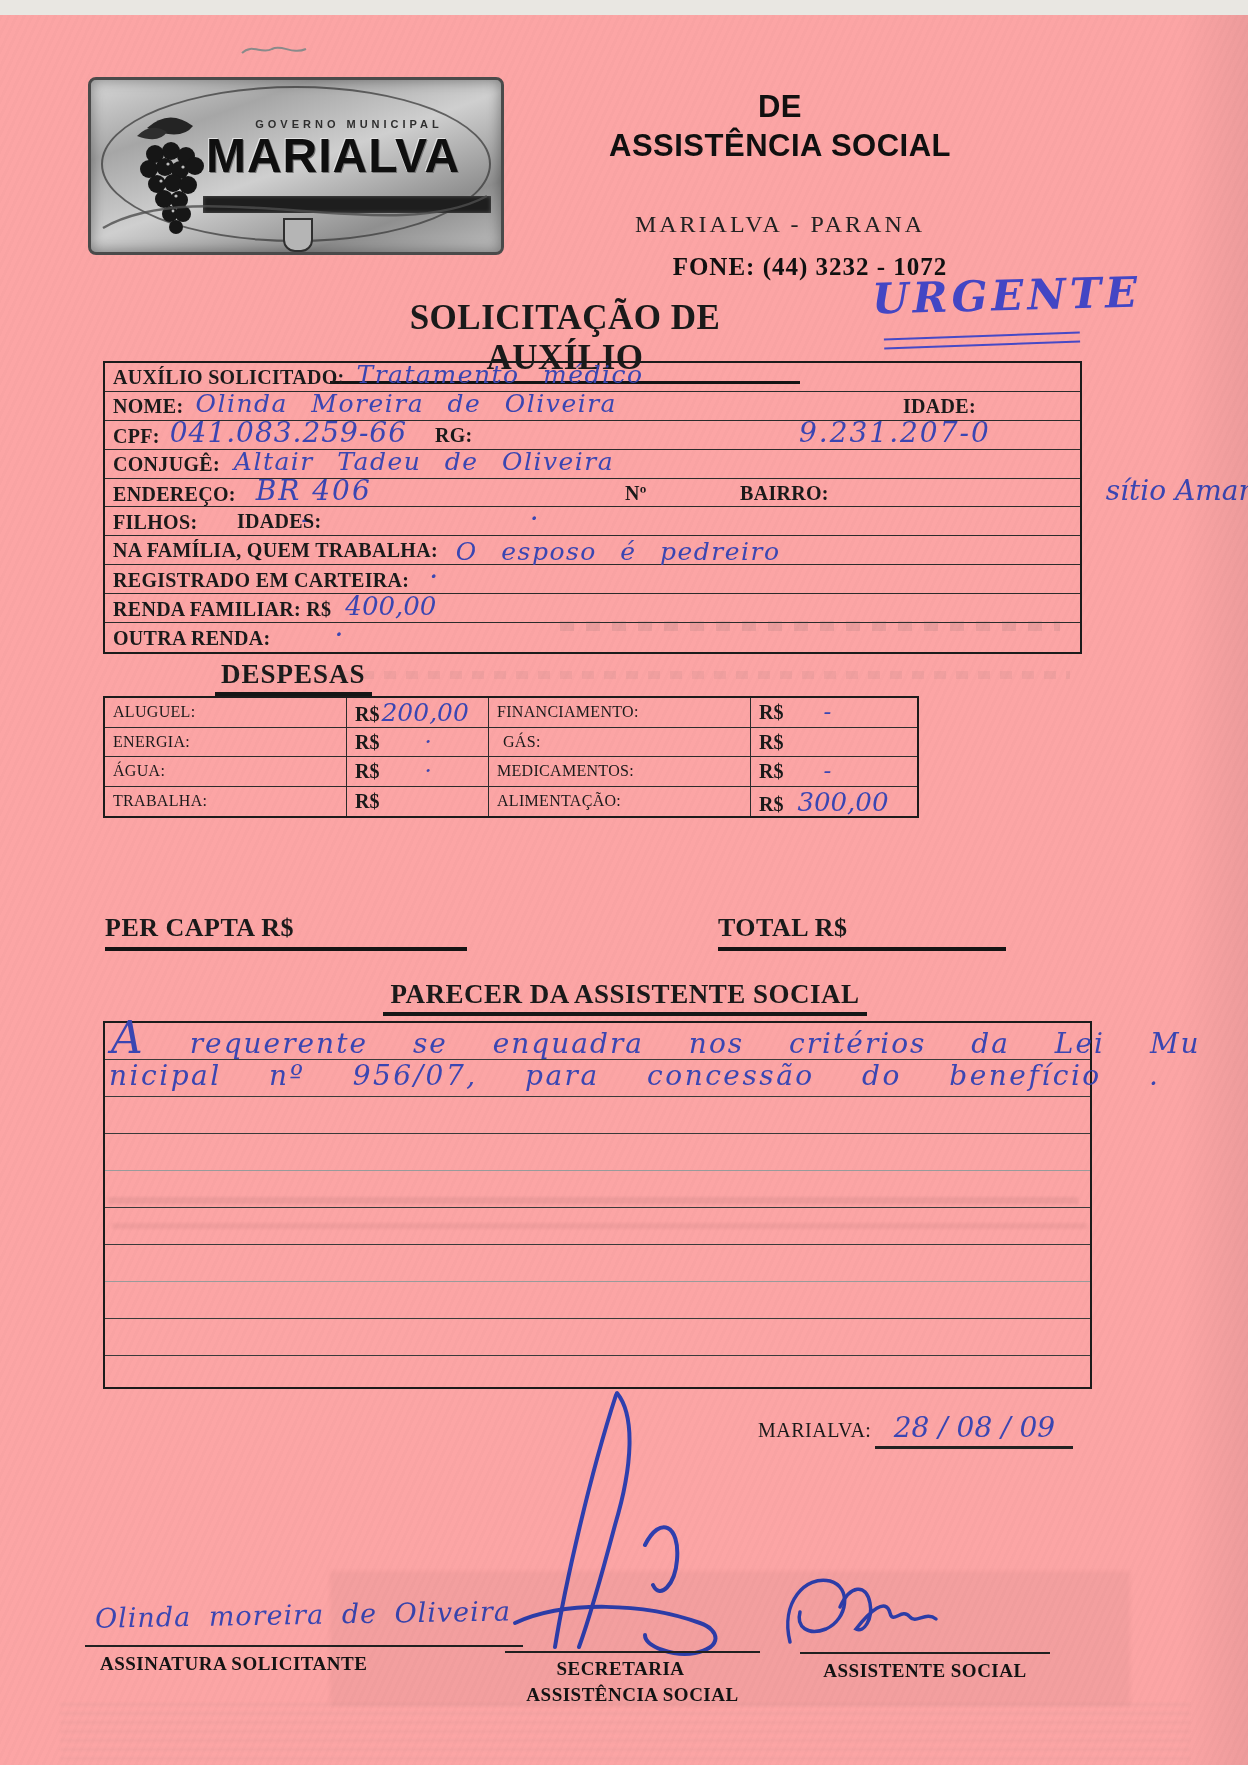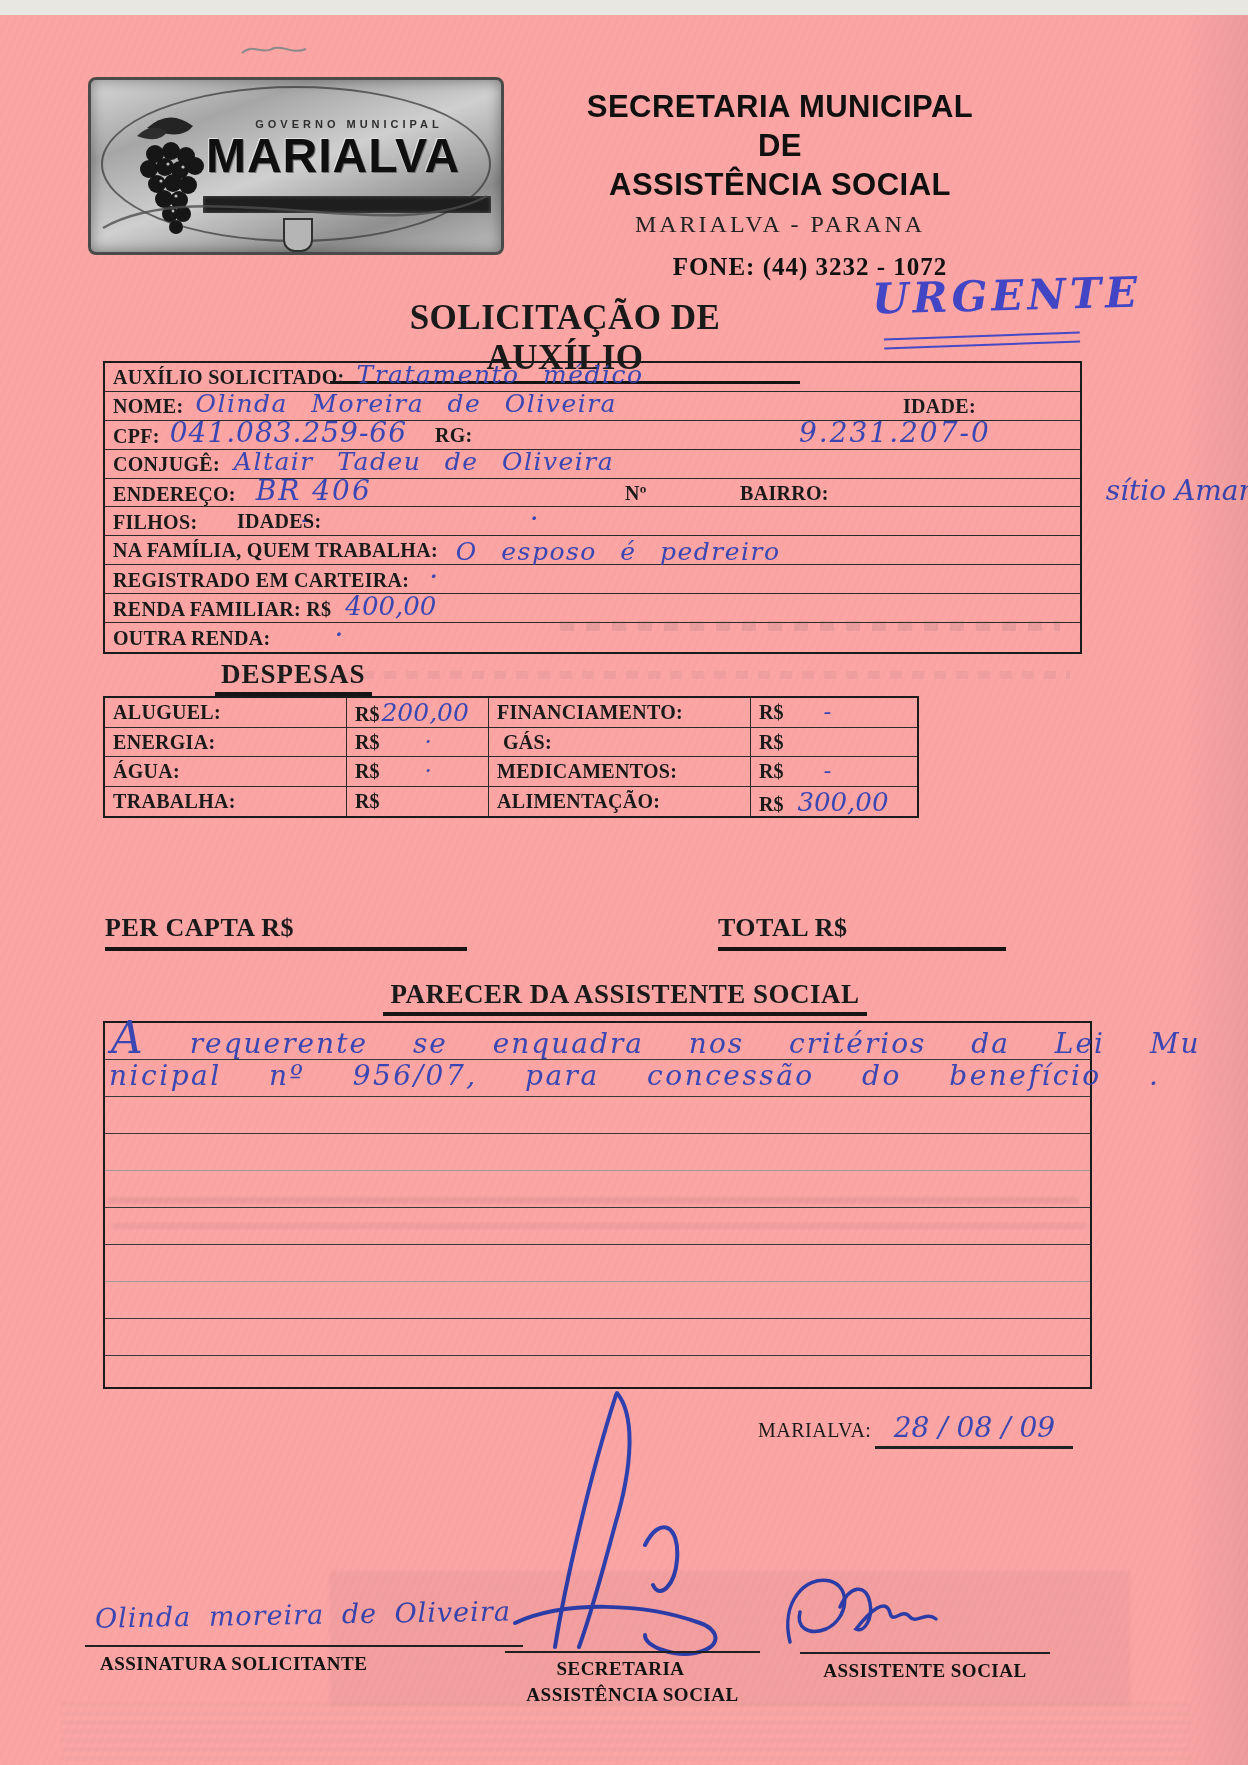--- a/index.html
+++ b/index.html
@@ -62,21 +62,21 @@
   .despesas-h{position:absolute;left:215px;top:644px;}
   .despesas-h span{display:inline-block;font-size:27px;font-weight:bold;letter-spacing:1px;
         border-bottom:4px solid #161616;padding:0 6px 2px;}
   .etable{position:absolute;left:103px;top:681px;display:grid;
         grid-template-columns:242px 142px 262px 166px;grid-auto-rows:29.6px;
         border:2px solid #1b1b1b;box-sizing:content-box;}
   .ecell{border-right:1.6px solid #2b2b2b;border-bottom:1.6px solid #2b2b2b;
         padding-left:8px;white-space:nowrap;overflow:visible;}
   .ecell.lastcol{border-right:none;}
   .ecell.lastrow{border-bottom:none;}
-  .ecell .lbl{font-size:20px;font-weight:bold;line-height:28px;letter-spacing:.3px;}
+  .ecell .lbl{font-size:16px;font-weight:normal;line-height:28px;letter-spacing:.3px;}
   .ecell .cur{font-size:20px;font-weight:bold;line-height:28px;}
   .ecell .hw{font-size:23px;margin-left:8px;}
   .percapta{position:absolute;left:105px;top:898px;width:362px;border-bottom:4px solid #141414;
         padding-bottom:4px;font-size:26px;font-weight:bold;letter-spacing:.5px;}
   .totalr{position:absolute;left:718px;top:898px;width:288px;border-bottom:4px solid #141414;
         padding-bottom:4px;font-size:26px;font-weight:bold;letter-spacing:.5px;}
 
   
   .parecer-h{position:absolute;left:300px;top:964px;width:650px;text-align:center;}
   .parecer-h span{display:inline-block;font-size:27px;font-weight:bold;letter-spacing:.5px;
@@ -157,21 +157,20 @@
     <div class="logo-top-text">GOVERNO MUNICIPAL</div>
     <div class="logo-name">MARIALVA</div>
     <div class="logo-banner"></div>
     <div class="logo-crest"></div>
     <svg class="abs" style="left:0;top:0" width="404" height="166" viewBox="0 0 404 166">
       <path d="M12,148 C110,92 300,168 396,116" stroke="#4e4e4e" stroke-width="2.5" fill="none" opacity=".8"></path>
     </svg>
   </div>
 
   <div class="org">
-    <div>SECRETARIA MUNICIPAL</div>
     <div>DE</div>
     <div>ASSISTÊNCIA SOCIAL</div>
   </div>
   <div class="city">MARIALVA - PARANA</div>
   <div class="phone">FONE: (44) 3232 - 1072</div>
 
   <div class="doc-title">
     <span>SOLICITAÇÃO DE AUXÍLIO</span>
   </div>
   <div class="urgent hw">URGENTE</div>

